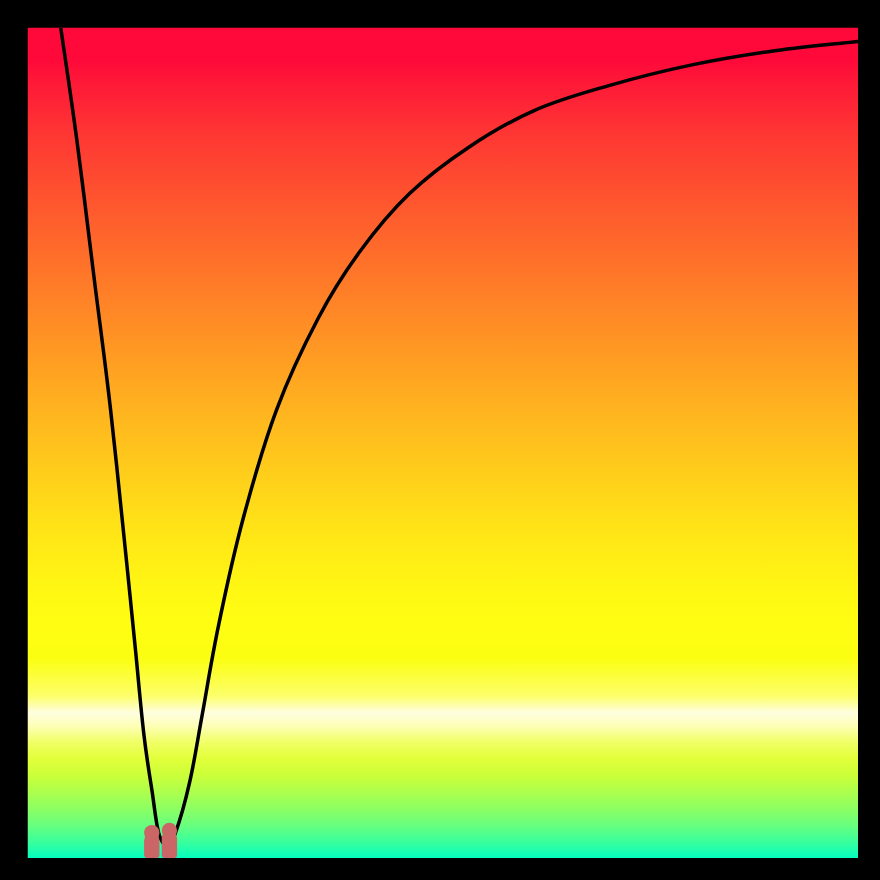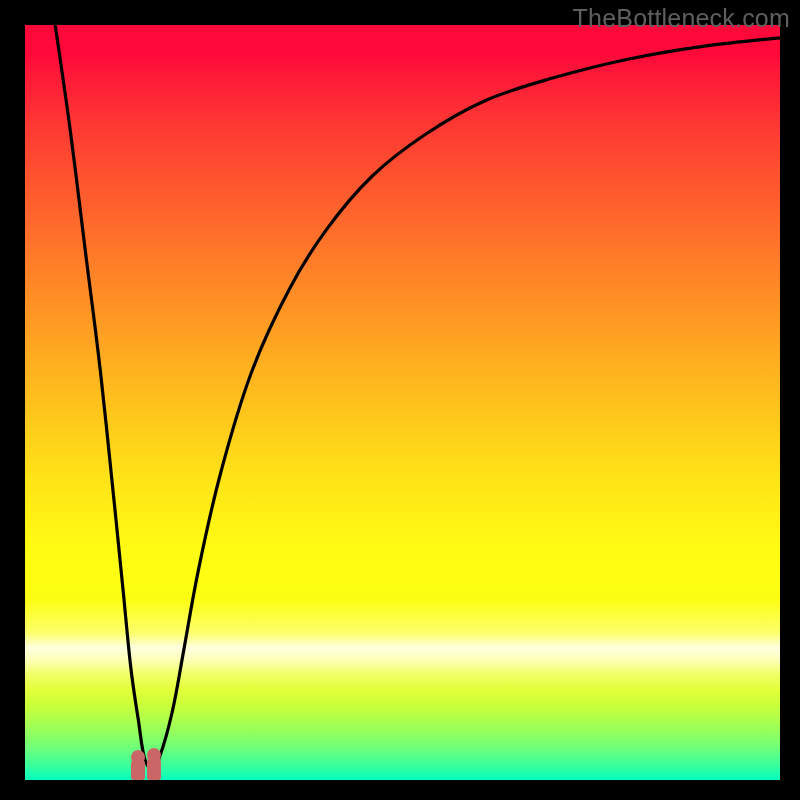--- a/index.html
+++ b/index.html
@@ -87,21 +87,20 @@
     border-radius: 50%;
     width: 14px;
     height: 14px;
   }
 </style>
 </head>
 <body>
 
 <div class="container">
 
-  <div class="watermark">TheBottleneck.com</div>
 
   <div class="plot-area">
     <div class="gradient"></div>
 
     <svg class="curve" viewBox="0 0 755 755" preserveAspectRatio="none">
       <path id="curvePath" fill="none" stroke="#000000" stroke-width="3.2" stroke-linecap="round" d="M 30.2 0.0 C 32.9 19.0, 39.9 64.9, 45.3 105.7 C 50.7 146.5, 55.0 183.0, 60.4 226.5 C 65.8 270.0, 70.1 299.7, 75.5 347.3 C 80.9 394.9, 86.5 451.3, 90.6 490.8 C 94.7 530.2, 95.4 539.1, 98.2 566.3 C 100.9 593.4, 103.0 618.6, 105.7 641.8 C 108.4 664.9, 110.8 678.3, 113.3 694.6 C 115.7 710.9, 116.8 723.5, 119.3 732.4 C 121.7 741.2, 124.1 743.7, 126.8 743.7 C 129.6 743.7, 130.7 742.5, 134.4 732.4 C 138.1 722.2, 142.9 706.1, 147.2 687.0 C 151.6 668.0, 153.8 652.5, 158.5 626.6 C 163.3 600.8, 166.9 576.2, 173.7 543.6 C 180.4 511.0, 186.8 480.8, 196.3 445.5 C 205.8 410.1, 214.3 379.9, 226.5 347.3 C 238.7 314.7, 250.7 290.1, 264.3 264.3 C 277.8 238.4, 287.1 224.2, 302.0 203.9 C 316.9 183.5, 329.6 168.0, 347.3 151.0 C 365.0 134.0, 379.8 123.1, 400.2 109.5 C 420.5 95.9, 437.4 85.7, 460.6 75.5 C 483.7 65.3, 502.7 60.3, 528.5 52.8 C 554.3 45.4, 576.8 39.7, 604.0 34.0 C 631.2 28.3, 652.3 24.9, 679.5 21.1 C 706.7 17.3, 741.4 14.3, 755.0 12.8"></path>
     </svg>
 
     <div class="bumps">
       <div class="bump-dot" id="bumpDotL" style="left: 106.25px; top: 725.35px;"></div>

